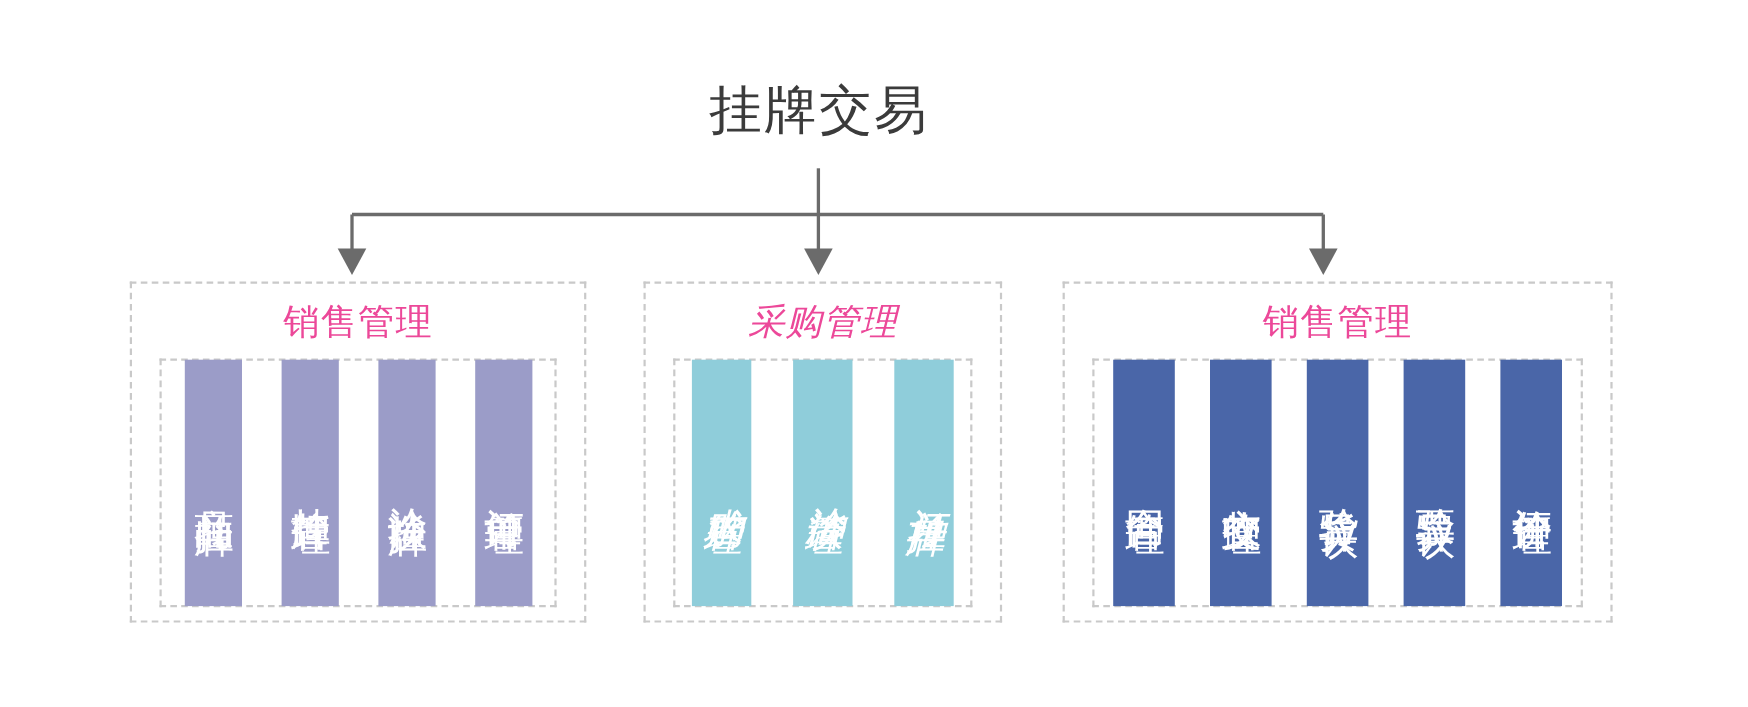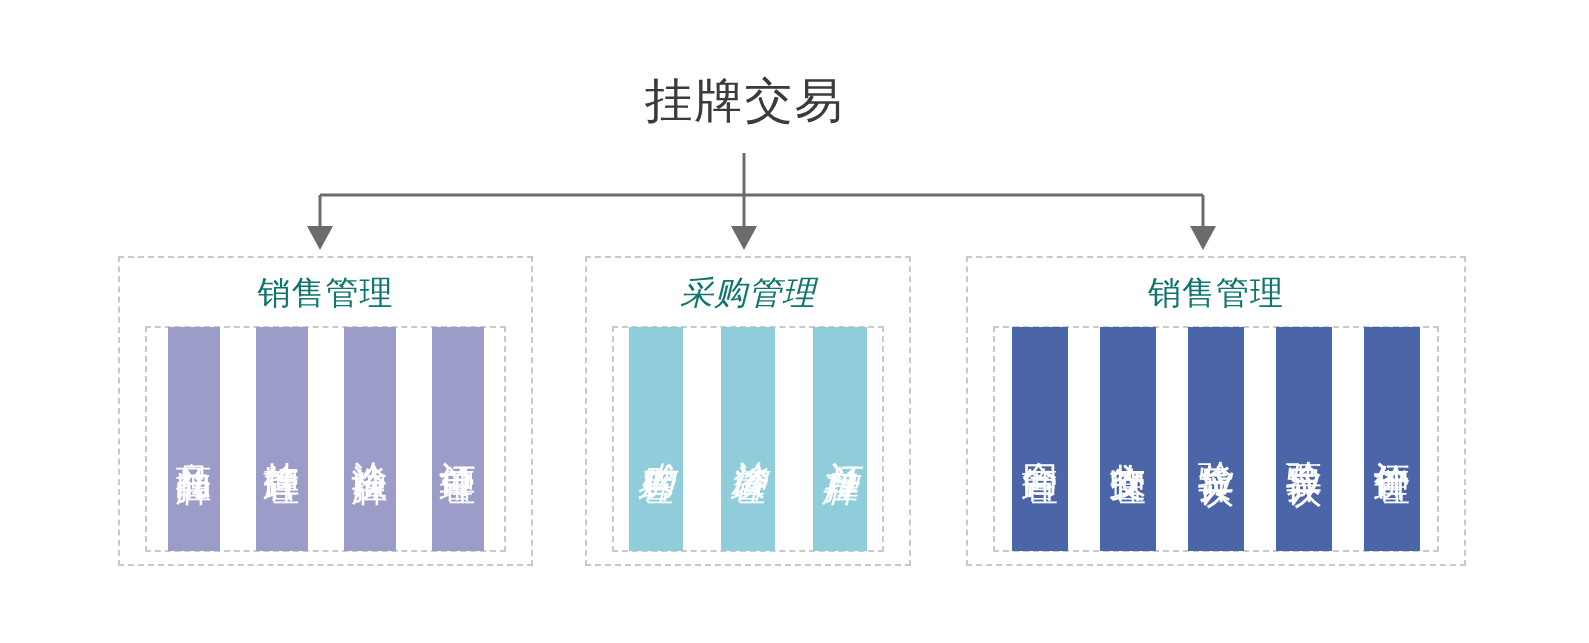--- a/index.html
+++ b/index.html
@@ -65,21 +65,21 @@
   }
 
   .group-title {
     position: absolute;
     left: 0;
     right: 0;
     top: 14px;
     text-align: center;
     font-size: 33px;
     line-height: 42px;
-    color: #0f766e;
+    color: #ec4899;
     white-space: nowrap;
     letter-spacing: 1px;
   }
 
   .inner-box {
     position: absolute;
     left: 25px;
     right: 25px;
     top: 68px;
     bottom: 12px;

